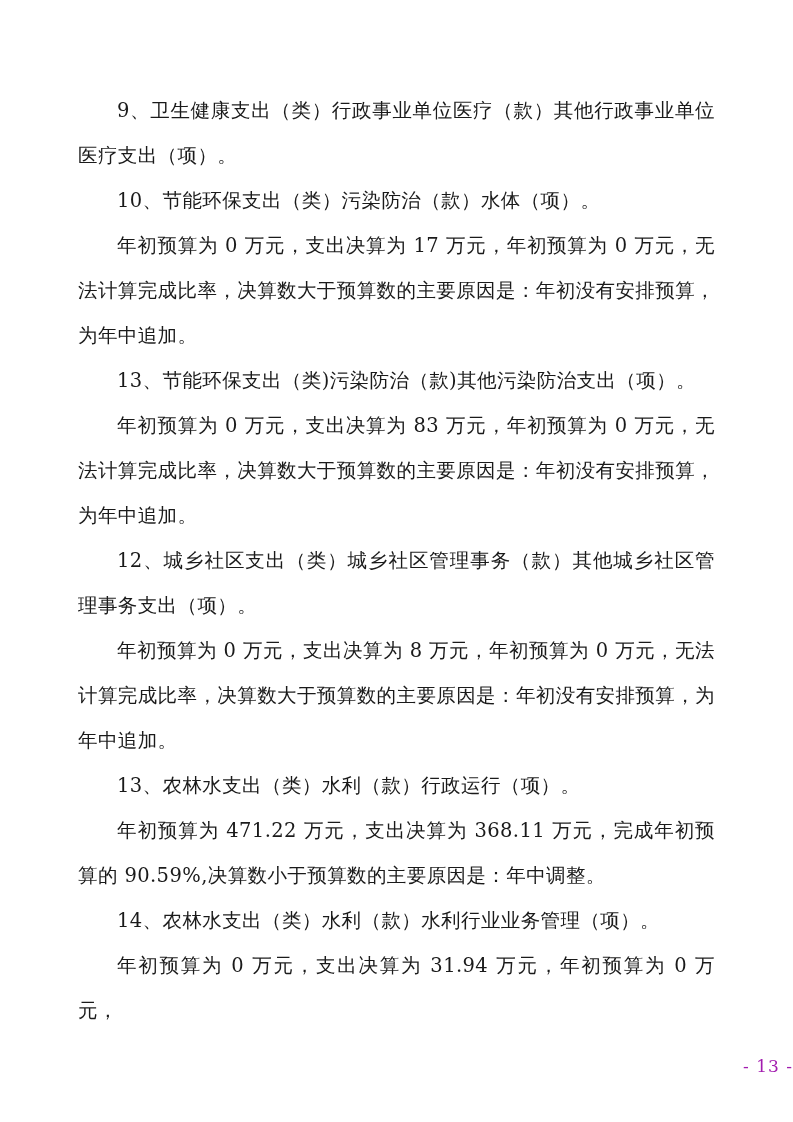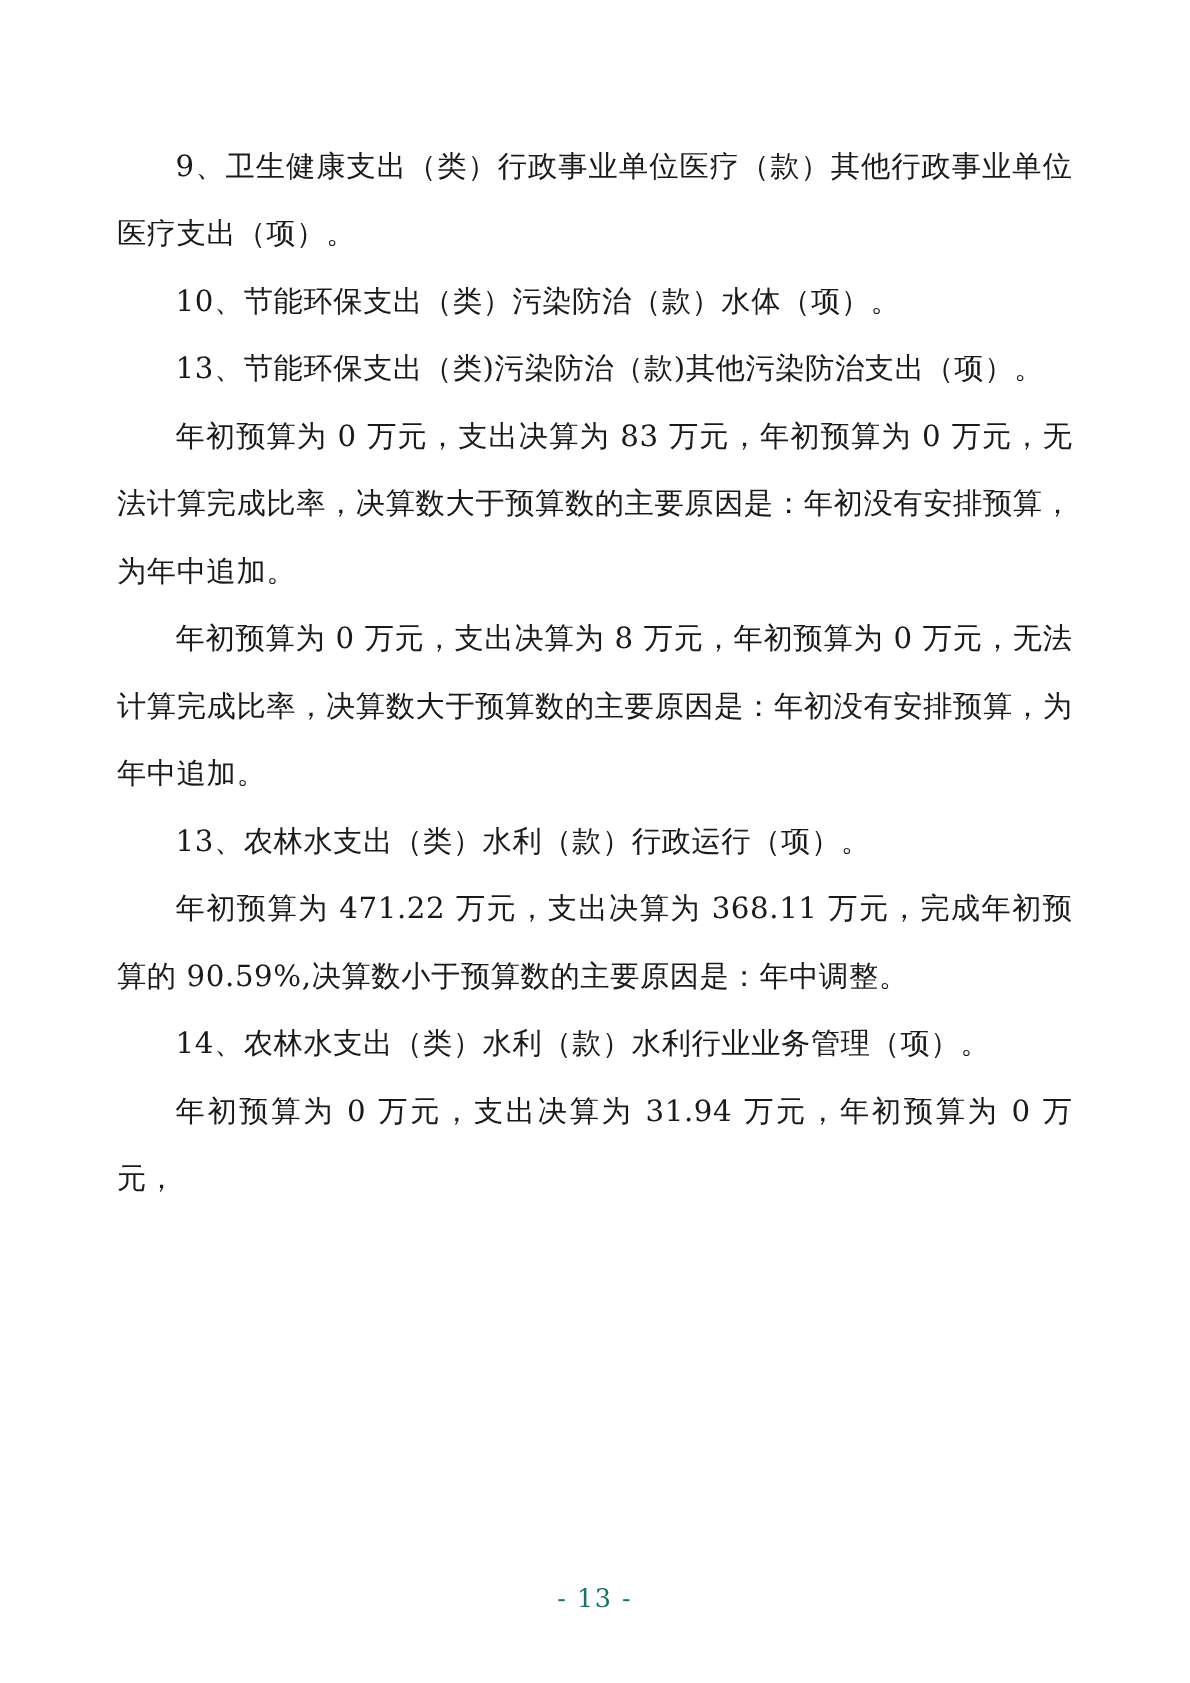--- a/index.html
+++ b/index.html
@@ -31,35 +31,37 @@
   .para {
     margin: 0;
     text-indent: 2em;
     white-space: normal;
   }
   .page-number {
     position: absolute;
     left: 0;
     right: 0;
     bottom: 46px;
-    text-align: center;
+    text-align: right;
     font-size: 17px;
     letter-spacing: 1px;
-    color: #0f766e;
+    color: #a21caf;
   }
 </style>
 </head>
 <body>
 
 <div class="page">
   <div class="doc-body">
     <p class="para">9、卫生健康支出（类）行政事业单位医疗（款）其他行政事业单位医疗支出（项）。</p>
     <p class="para">10、节能环保支出（类）污染防治（款）水体（项）。</p>
+    <p class="para">年初预算为 0 万元，支出决算为 17 万元，年初预算为 0 万元，无法计算完成比率，决算数大于预算数的主要原因是：年初没有安排预算，为年中追加。</p>
     <p class="para">13、节能环保支出（类)污染防治（款)其他污染防治支出（项）。</p>
     <p class="para">年初预算为 0 万元，支出决算为 83 万元，年初预算为 0 万元，无法计算完成比率，决算数大于预算数的主要原因是：年初没有安排预算，为年中追加。</p>
+    <p class="para">12、城乡社区支出（类）城乡社区管理事务（款）其他城乡社区管理事务支出（项）。</p>
     <p class="para">年初预算为 0 万元，支出决算为 8 万元，年初预算为 0 万元，无法计算完成比率，决算数大于预算数的主要原因是：年初没有安排预算，为年中追加。</p>
     <p class="para">13、农林水支出（类）水利（款）行政运行（项）。</p>
     <p class="para">年初预算为 471.22 万元，支出决算为 368.11 万元，完成年初预算的 90.59%,决算数小于预算数的主要原因是：年中调整。</p>
     <p class="para">14、农林水支出（类）水利（款）水利行业业务管理（项）。</p>
     <p class="para">年初预算为 0 万元，支出决算为 31.94 万元，年初预算为 0 万元，</p>
   </div>
   <div class="page-number">- 13 -</div>
 </div>
 
 </body></html>

